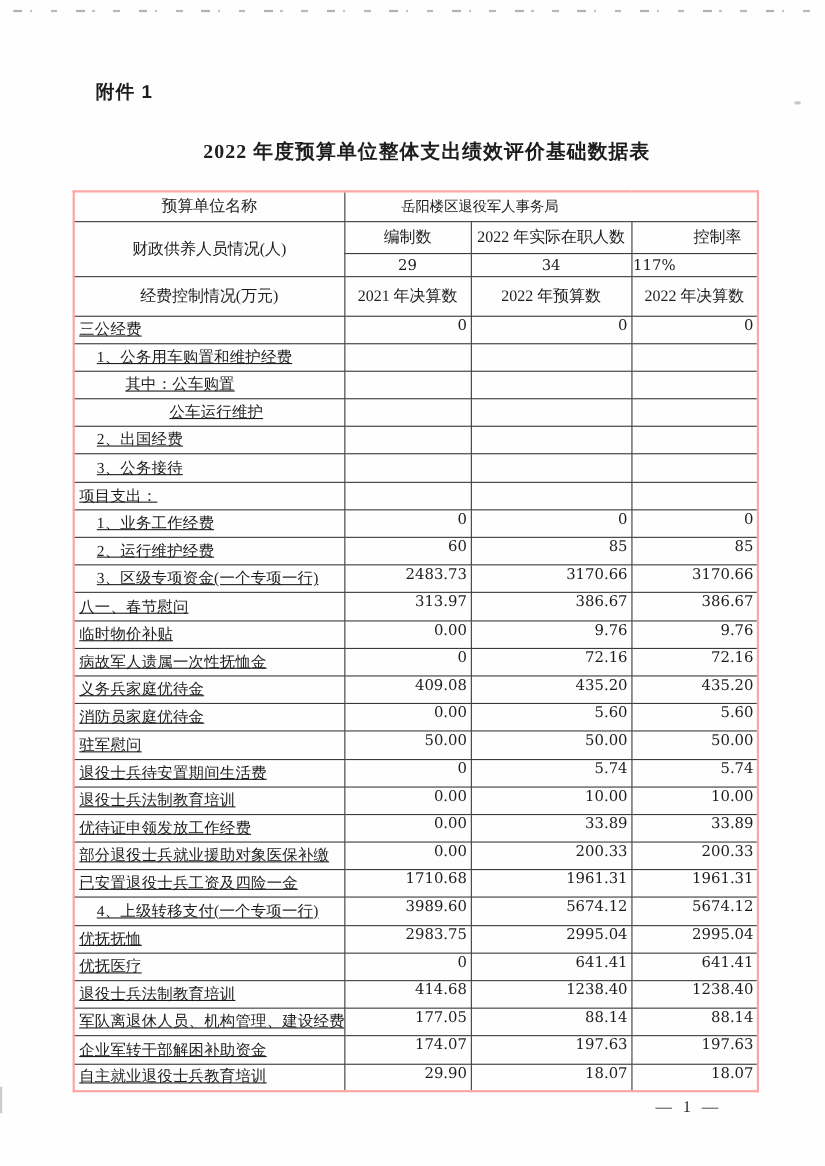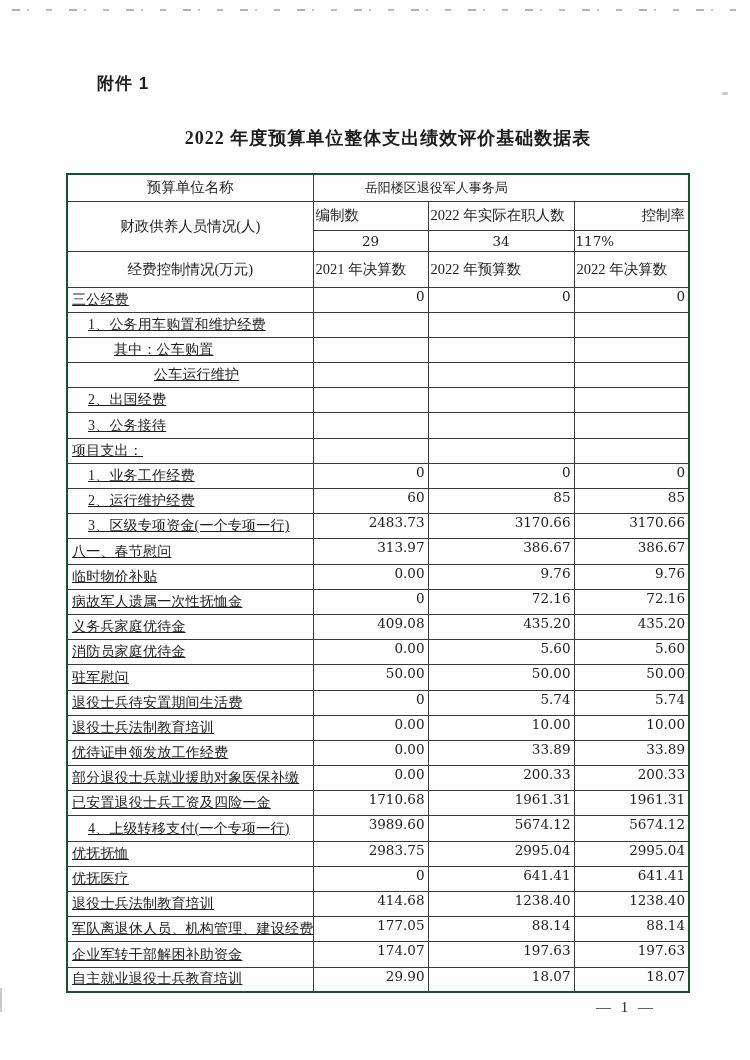--- a/index.html
+++ b/index.html
@@ -19,39 +19,39 @@
       transparent 17px 34px, #666 34px 40px, transparent 40px 57px);
   }
   .scan-speck-right { position:absolute; top:92px; right:22px; width:6px; height:3px;
     background:#9a9a9a; opacity:.55; border-radius:2px; }
   .scan-mark-bottomleft { position:absolute; left:0; top:988px; width:2px; height:24px;
     background:#b5b5b5; opacity:.7; }
 
   .attachment {
     position:absolute; left:87px; top:72px;
     font-family:"Liberation Sans","DejaVu Sans",sans-serif;
-    font-size:17px; font-weight:600; letter-spacing:1px;margin-left:10px;
+    font-size:17px; font-weight:600; letter-spacing:1px;
   }
   .doc-title {
     position:absolute; top:126px; left:0; width:100%;
     text-align:center; font-size:18px; font-weight:bold; letter-spacing:1px;padding-left:13px;
   }
 
   table.budget {
     position:absolute; left:66px; top:173px; width:622px;
     border-collapse:collapse; table-layout:fixed;
-    border:2px solid #14532d;
+    border:2px solid #fca5a5;
   }
   table.budget td { border:1px solid #3a3a3a; overflow:hidden; }
 
   
-  td.hc { text-align:left; vertical-align:middle; font-size:14.5px; padding:0 2px; white-space:nowrap; }
+  td.hc { text-align:center; vertical-align:middle; font-size:14.5px; padding:0 2px; white-space:nowrap; }
   td.hc-label { text-align:center; }
   td.unit-val { text-align:center; vertical-align:middle; font-size:13px; padding-right:130px; white-space:nowrap; }
-  td.ctrl-head { text-align:right; padding-right:3px; }
+  td.ctrl-head { text-align:right; padding-right:14px; }
   td.ctrl-val { text-align:left; padding-left:1px; font-size:13.5px; vertical-align:middle;
     font-family:"DejaVu Serif",serif; }
   td.mid-val { text-align:center; vertical-align:middle; font-size:13.5px;
     font-family:"DejaVu Serif",serif; }
 
   
   tbody tr { height:25.2px; }
   td.lbl {
     font-size:14px; vertical-align:bottom; white-space:nowrap;
     padding:0 1px 3px 4px; letter-spacing:0.2px;text-decoration:underline;

